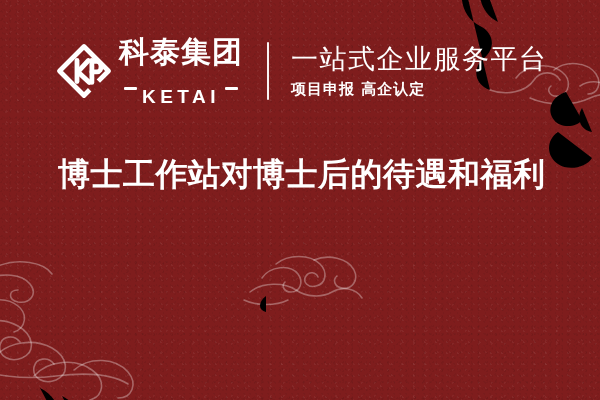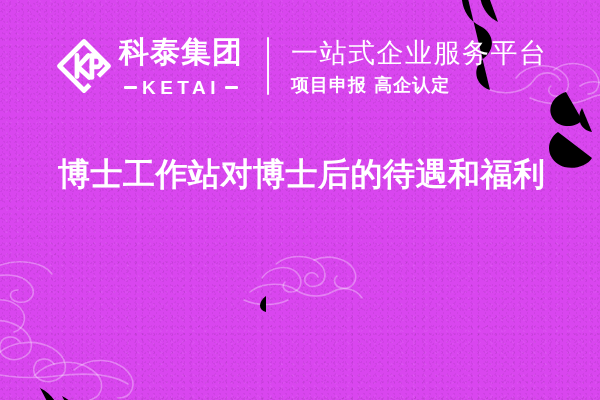--- a/index.html
+++ b/index.html
@@ -2,21 +2,21 @@
 <html><head>
 <meta charset="utf-8">
 <style>
   html,body{margin:0;padding:0;}
   body{
     width:600px;height:400px;overflow:hidden;
     font-family:"Liberation Sans","DejaVu Sans",sans-serif;
   }
   #banner{
     position:relative;width:600px;height:400px;overflow:hidden;
-    background:#d946ef;
+    background:#7f1d1d;
   }
   
   #noise{
     position:absolute;inset:0;
     background-image:
       radial-gradient(circle at 13% 27%, rgba(0,0,0,.055) 0 1px, transparent 1px),
       radial-gradient(circle at 61% 11%, rgba(255,255,255,.05) 0 1px, transparent 1px),
       radial-gradient(circle at 37% 71%, rgba(0,0,0,.05) 0 1px, transparent 1px),
       radial-gradient(circle at 83% 43%, rgba(255,255,255,.045) 0 1px, transparent 1px),
       radial-gradient(circle at 24% 89%, rgba(0,0,0,.05) 0 1px, transparent 1px),
@@ -40,36 +40,36 @@
   #header{position:absolute;left:56px;top:36px;display:flex;align-items:center;}
   #logo-block{display:flex;align-items:center;}
   #logo-mark{width:56px;height:56px;flex:none;}
   #wordmark{margin-left:7px;display:flex;flex-direction:column;
             align-items:center;justify-content:center;}
   #brand-cn{
     color:#fff;font-size:30px;font-weight:700;line-height:1.05;
     letter-spacing:1px;white-space:nowrap;
     font-family:"DejaVu Sans","Liberation Sans",sans-serif;
   }
-  #brand-latin-row{display:flex;align-items:center;gap:5px;margin-top:10px;}
+  #brand-latin-row{display:flex;align-items:flex-start;gap:5px;margin-top:19px;}
   .dash{display:block;width:13px;height:3px;background:#fff;border-radius:1px;}
   #brand-en{
     color:#fff;font-size:19px;font-weight:700;letter-spacing:4.5px;
     line-height:1;white-space:nowrap;
   }
   #divider{width:2px;height:58px;background:#fff;opacity:.95;
            margin:0 22px 0 24px;flex:none;border-radius:1px;}
   #tagline-block{display:flex;flex-direction:column;justify-content:flex-end;}
   #tagline-main{
     color:#fff;font-size:27px;font-weight:400;letter-spacing:1.5px;
     line-height:1.12;white-space:nowrap;
     font-family:"DejaVu Sans","Liberation Sans",sans-serif;
   }
   #tagline-sub{
-    color:#fff;font-size:18px;font-weight:700;letter-spacing:1px;
+    color:#fff;font-size:15px;font-weight:700;letter-spacing:1px;
     line-height:1.1;margin-top:7px;white-space:nowrap;
     font-family:"DejaVu Serif","Liberation Serif",serif;
   }
 
   
   #headline{
     position:absolute;left:58px;top:152px;width:500px;
     color:#fff;font-size:32px;font-weight:700;line-height:1.42;
     letter-spacing:.5px;
     font-family:"DejaVu Sans","Liberation Sans",sans-serif;

